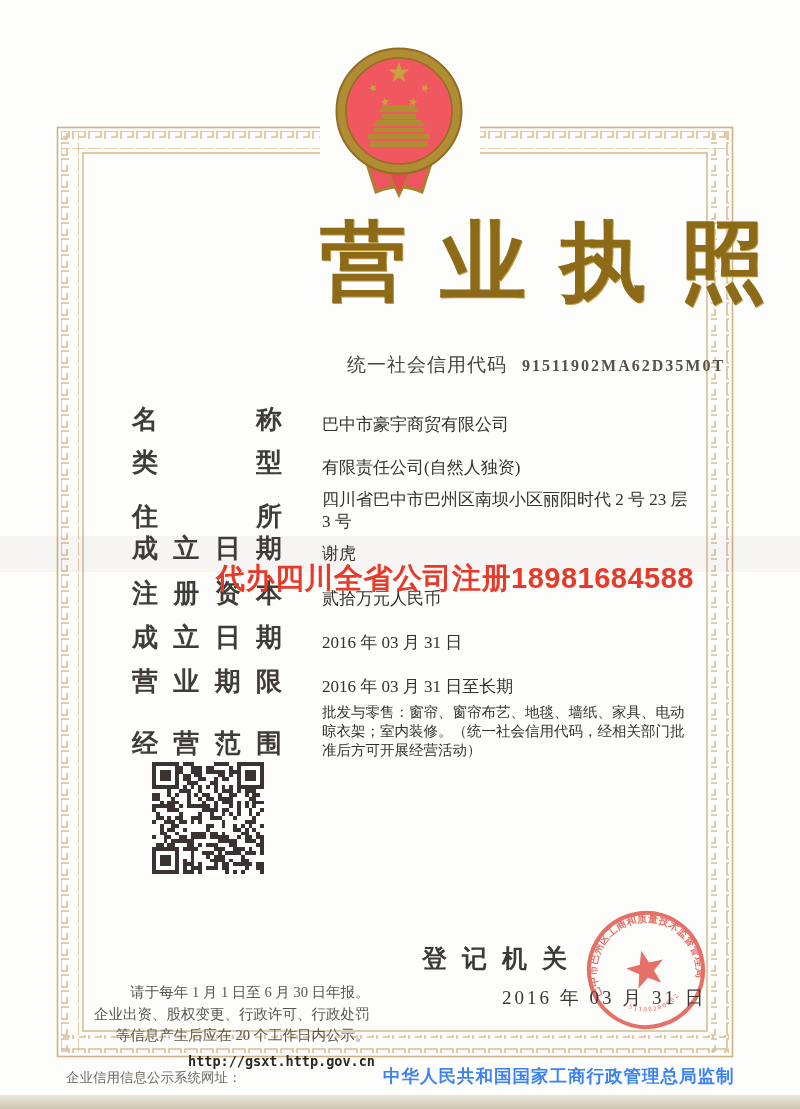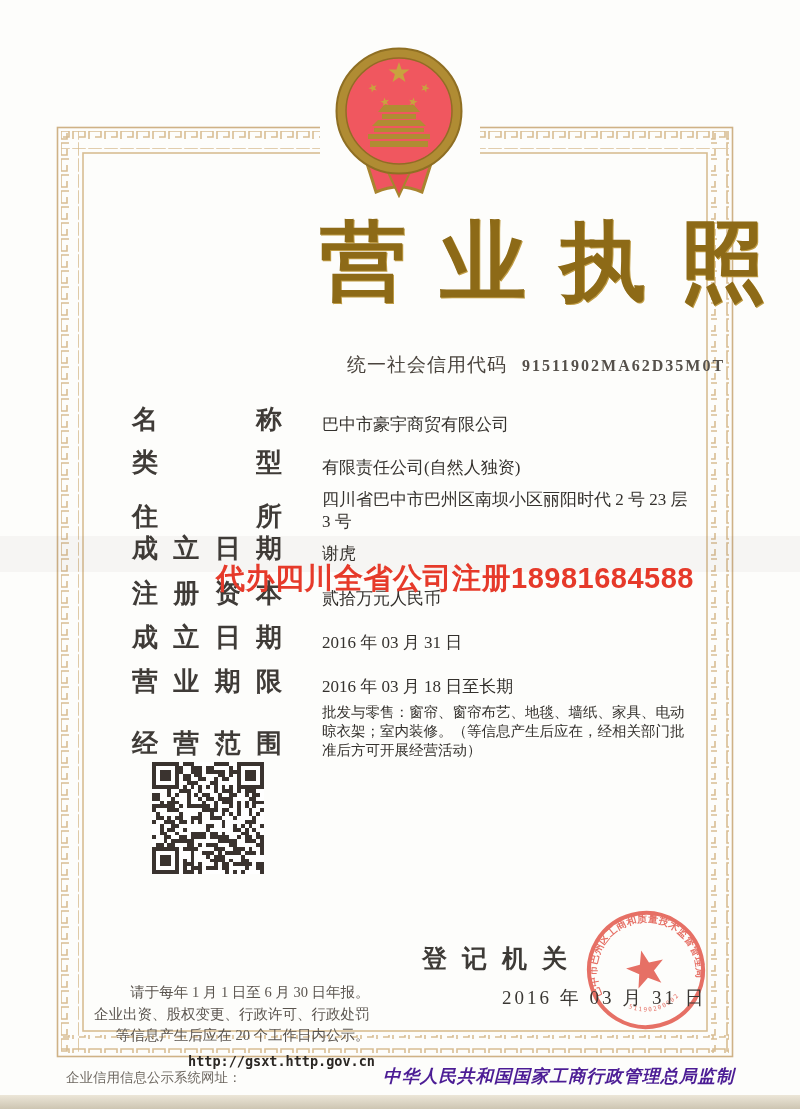--- a/index.html
+++ b/index.html
@@ -50,22 +50,22 @@
     letter-spacing:3px;white-space:nowrap;
   }
   .notice{position:absolute;left:94px;top:982px;font-size:14.5px;line-height:21.5px;color:#5a544e;text-align:right;}
   .notice span{display:block;}
   .url{
     position:absolute;left:188px;top:1053px;z-index:2;
     font-family:"DejaVu Sans Mono",monospace;font-size:13.5px;font-weight:700;color:#2b2723;
   }
   .url-label{position:absolute;left:66px;top:1069px;font-size:13.5px;color:#6e6861;}
   .issuer{
-    position:absolute;left:383px;top:1064px;font-size:17.5px;font-weight:600;color:#4c1d95;
-    letter-spacing:1px;white-space:nowrap;font-style:italic;
+    position:absolute;left:383px;top:1064px;font-size:17.5px;font-weight:600;color:#3b82f6;
+    letter-spacing:1px;white-space:nowrap;
   }
   .bottom-strip{
     position:absolute;left:0;top:1095px;width:800px;height:14px;
     background:linear-gradient(#ece6d8,#cdc5b2);
   }
 </style>
 </head>
 <body>
 
 <svg class="frame" viewBox="0 0 678 932">
@@ -144,25 +144,25 @@
 <div class="row r4">
   <span class="lbl">注册资本</span>
   <span class="val">贰拾万元人民币</span>
 </div>
 <div class="row r5">
   <span class="lbl">成立日期</span>
   <span class="val">2016 年 03 月 31 日</span>
 </div>
 <div class="row r6">
   <span class="lbl">营业期限</span>
-  <span class="val">2016 年 03 月 18 日至长期</span>
+  <span class="val">2016 年 03 月 31 日至长期</span>
 </div>
 <div class="row r7">
   <span class="lbl">经营范围</span>
-  <span class="val">批发与零售：窗帘、窗帘布艺、地毯、墙纸、家具、电动晾衣架；室内装修。（等信息产生后应在，经相关部门批准后方可开展经营活动）</span>
+  <span class="val">批发与零售：窗帘、窗帘布艺、地毯、墙纸、家具、电动晾衣架；室内装修。（统一社会信用代码，经相关部门批准后方可开展经营活动）</span>
 </div>
 
 <div class="watermark">代办四川全省公司注册18981684588</div>
 
 <svg id="qr" class="qr" viewBox="0 0 29 29" shape-rendering="crispEdges">
     <g fill="#3a332f">
       <rect x="0" y="0" width="1" height="1"></rect>
       <rect x="1" y="0" width="1" height="1"></rect>
       <rect x="2" y="0" width="1" height="1"></rect>
       <rect x="3" y="0" width="1" height="1"></rect>

